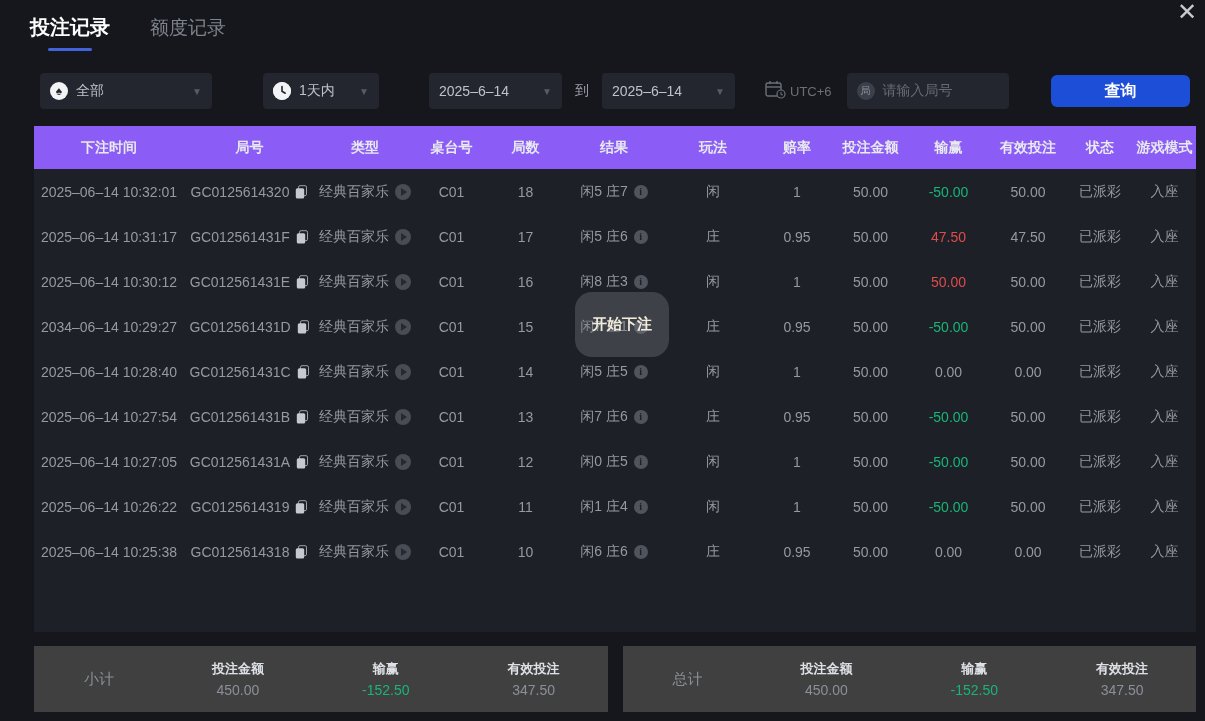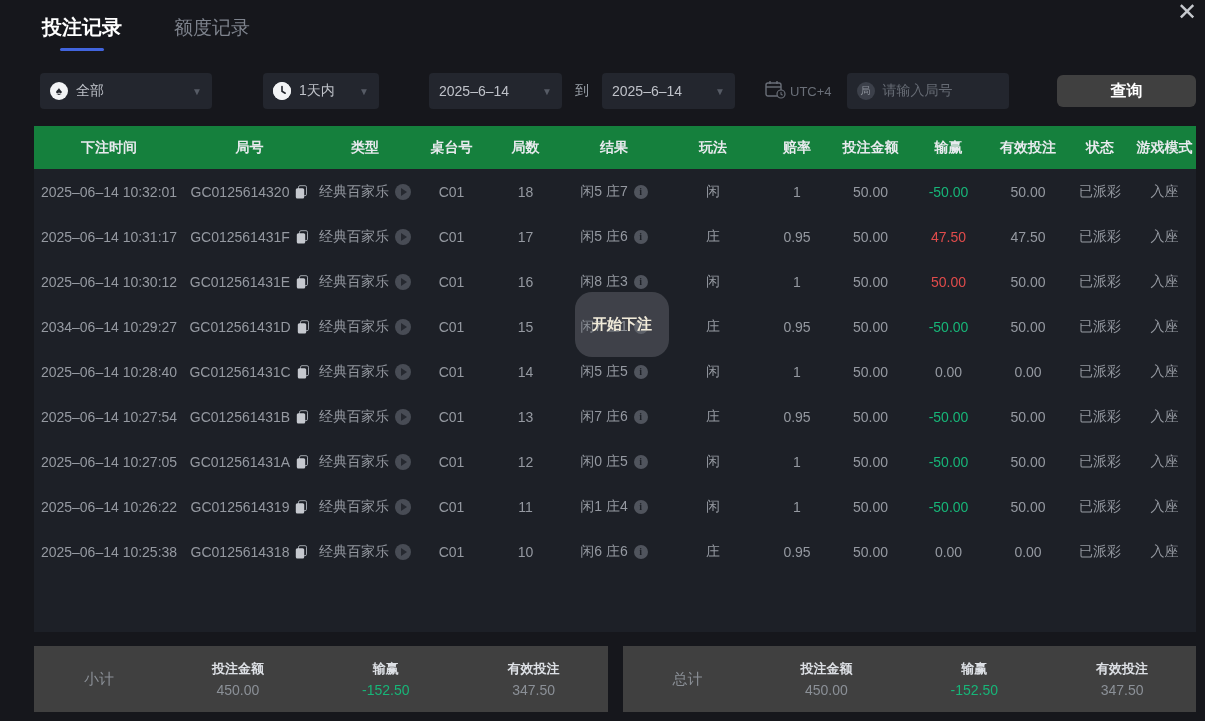--- a/index.html
+++ b/index.html
@@ -7,21 +7,21 @@
     width:1205px;height:721px;overflow:hidden;
     background:#16171c;
     font-family:"Liberation Sans","DejaVu Sans",sans-serif;
     -webkit-font-smoothing:antialiased;
   }
   .page{position:relative;width:1205px;height:721px;}
 
   
   .titlebar{position:relative;padding:14px 0 0 30px;}
   .tabs{display:flex;gap:40px;align-items:flex-end;}
-  .tab{font-size:19px;color:#7e838d;padding-bottom:10px;position:relative;cursor:pointer;margin-left:12px;}
+  .tab{font-size:19px;color:#7e838d;padding-bottom:10px;position:relative;cursor:pointer;}
   .tab.active{color:#ffffff;font-weight:bold;font-size:20px;}
   .tab.active::after{content:'';position:absolute;left:50%;transform:translateX(-50%);
     bottom:0;width:44px;height:3px;border-radius:2px;background:#4164dd;}
   .close{position:absolute;right:8px;top:0;font-size:24px;line-height:24px;color:#c6c9ce;cursor:pointer;}
 
   
   .filters{display:flex;align-items:center;margin-top:22px;height:36px;}
   .ctrl{background:#23262e;border-radius:4px;height:36px;display:flex;align-items:center;
     box-sizing:border-box;padding:0 10px;color:#bfc2c9;font-size:14px;}
   .sel-text{margin-left:8px;}
@@ -29,31 +29,31 @@
   .circle-white{width:18px;height:18px;border-radius:50%;background:#f2f3f5;
     display:inline-flex;align-items:center;justify-content:center;color:#22252c;
     font-size:12px;line-height:1;flex:none;}
   .to-label{color:#9aa0a8;font-size:14px;margin:0 13px;}
   .tz{display:flex;align-items:center;margin-left:30px;color:#6a6f78;font-size:13px;gap:4px;}
   .inputbox{margin-left:15px;width:162px;}
   .inputbox .ph{margin-left:8px;color:#666b74;text-align:right;}
   .circle-gray{width:18px;height:18px;border-radius:50%;background:#3c404a;
     display:inline-flex;align-items:center;justify-content:center;color:#8d929b;
     font-size:10px;line-height:1;flex:none;}
-  .query-btn{margin-left:auto;margin-right:9px;width:139px;height:32px;border:none;
-    background:#404040;border-radius:6px;color:#ffffff;font-size:16px;font-weight:bold;
+  .query-btn{margin-left:auto;margin-right:15px;width:139px;height:32px;border:none;
+    background:#1d4ed8;border-radius:6px;color:#ffffff;font-size:16px;font-weight:bold;
     font-family:inherit;cursor:pointer;}
 
   
   .tablewrap{position:relative;margin:17px 0 0 34px;width:1162px;height:506px;
     background:#1d2027;}
   .thead,.trow{display:grid;
     grid-template-columns:150px 131px 100px 73px 75px 102px 96px 72px 75px 81px 78px 66px 1fr;
     align-items:center;}
-  .thead{height:43px;background:#15803d;color:#e8eaee;font-weight:bold;font-size:14px;}
+  .thead{height:43px;background:#8b5cf6;color:#e8eaee;font-weight:bold;font-size:14px;}
   .trow{height:45px;color:#9599a1;font-size:14px;}
   .cell{display:flex;justify-content:center;align-items:center;gap:6px;white-space:nowrap;}
   .win-neg{color:#17b578;}
   .win-pos{color:#e04b4b;}
   .icon-btn{display:inline-flex;align-items:center;cursor:pointer;}
   .play-circle{width:16px;height:16px;border-radius:50%;background:#484c55;
     display:inline-flex;align-items:center;justify-content:center;flex:none;}
   .play-circle::after{content:'';display:block;margin-left:2px;
     border-left:6px solid #262930;border-top:4px solid transparent;border-bottom:4px solid transparent;}
   .info{width:14px;height:14px;border-radius:50%;background:#50545d;color:#1d2026;
@@ -123,21 +123,21 @@
 
     <div class="tz">
       <span><svg width="21" height="19" viewBox="0 0 21 19">
             <rect x="1" y="3" width="15" height="13" rx="2" fill="none" stroke="#6a6f78" stroke-width="1.4"></rect>
             <line x1="1" y1="7" x2="16" y2="7" stroke="#6a6f78" stroke-width="1.4"></line>
             <line x1="5" y1="1" x2="5" y2="4" stroke="#6a6f78" stroke-width="1.4"></line>
             <line x1="12" y1="1" x2="12" y2="4" stroke="#6a6f78" stroke-width="1.4"></line>
             <circle cx="16" cy="14" r="4" fill="#16171c" stroke="#6a6f78" stroke-width="1.2"></circle>
             <path d="M16 12.2v1.9l1.3.9" stroke="#6a6f78" stroke-width="1.1" fill="none" stroke-linecap="round"></path>
           </svg></span>
-      <span>UTC+4</span>
+      <span>UTC+6</span>
     </div>
 
     <div class="ctrl inputbox">
       <span class="circle-gray">局</span>
       <span class="ph">请输入局号</span>
     </div>
 
     <button class="query-btn">查询</button>
   </div>
 

